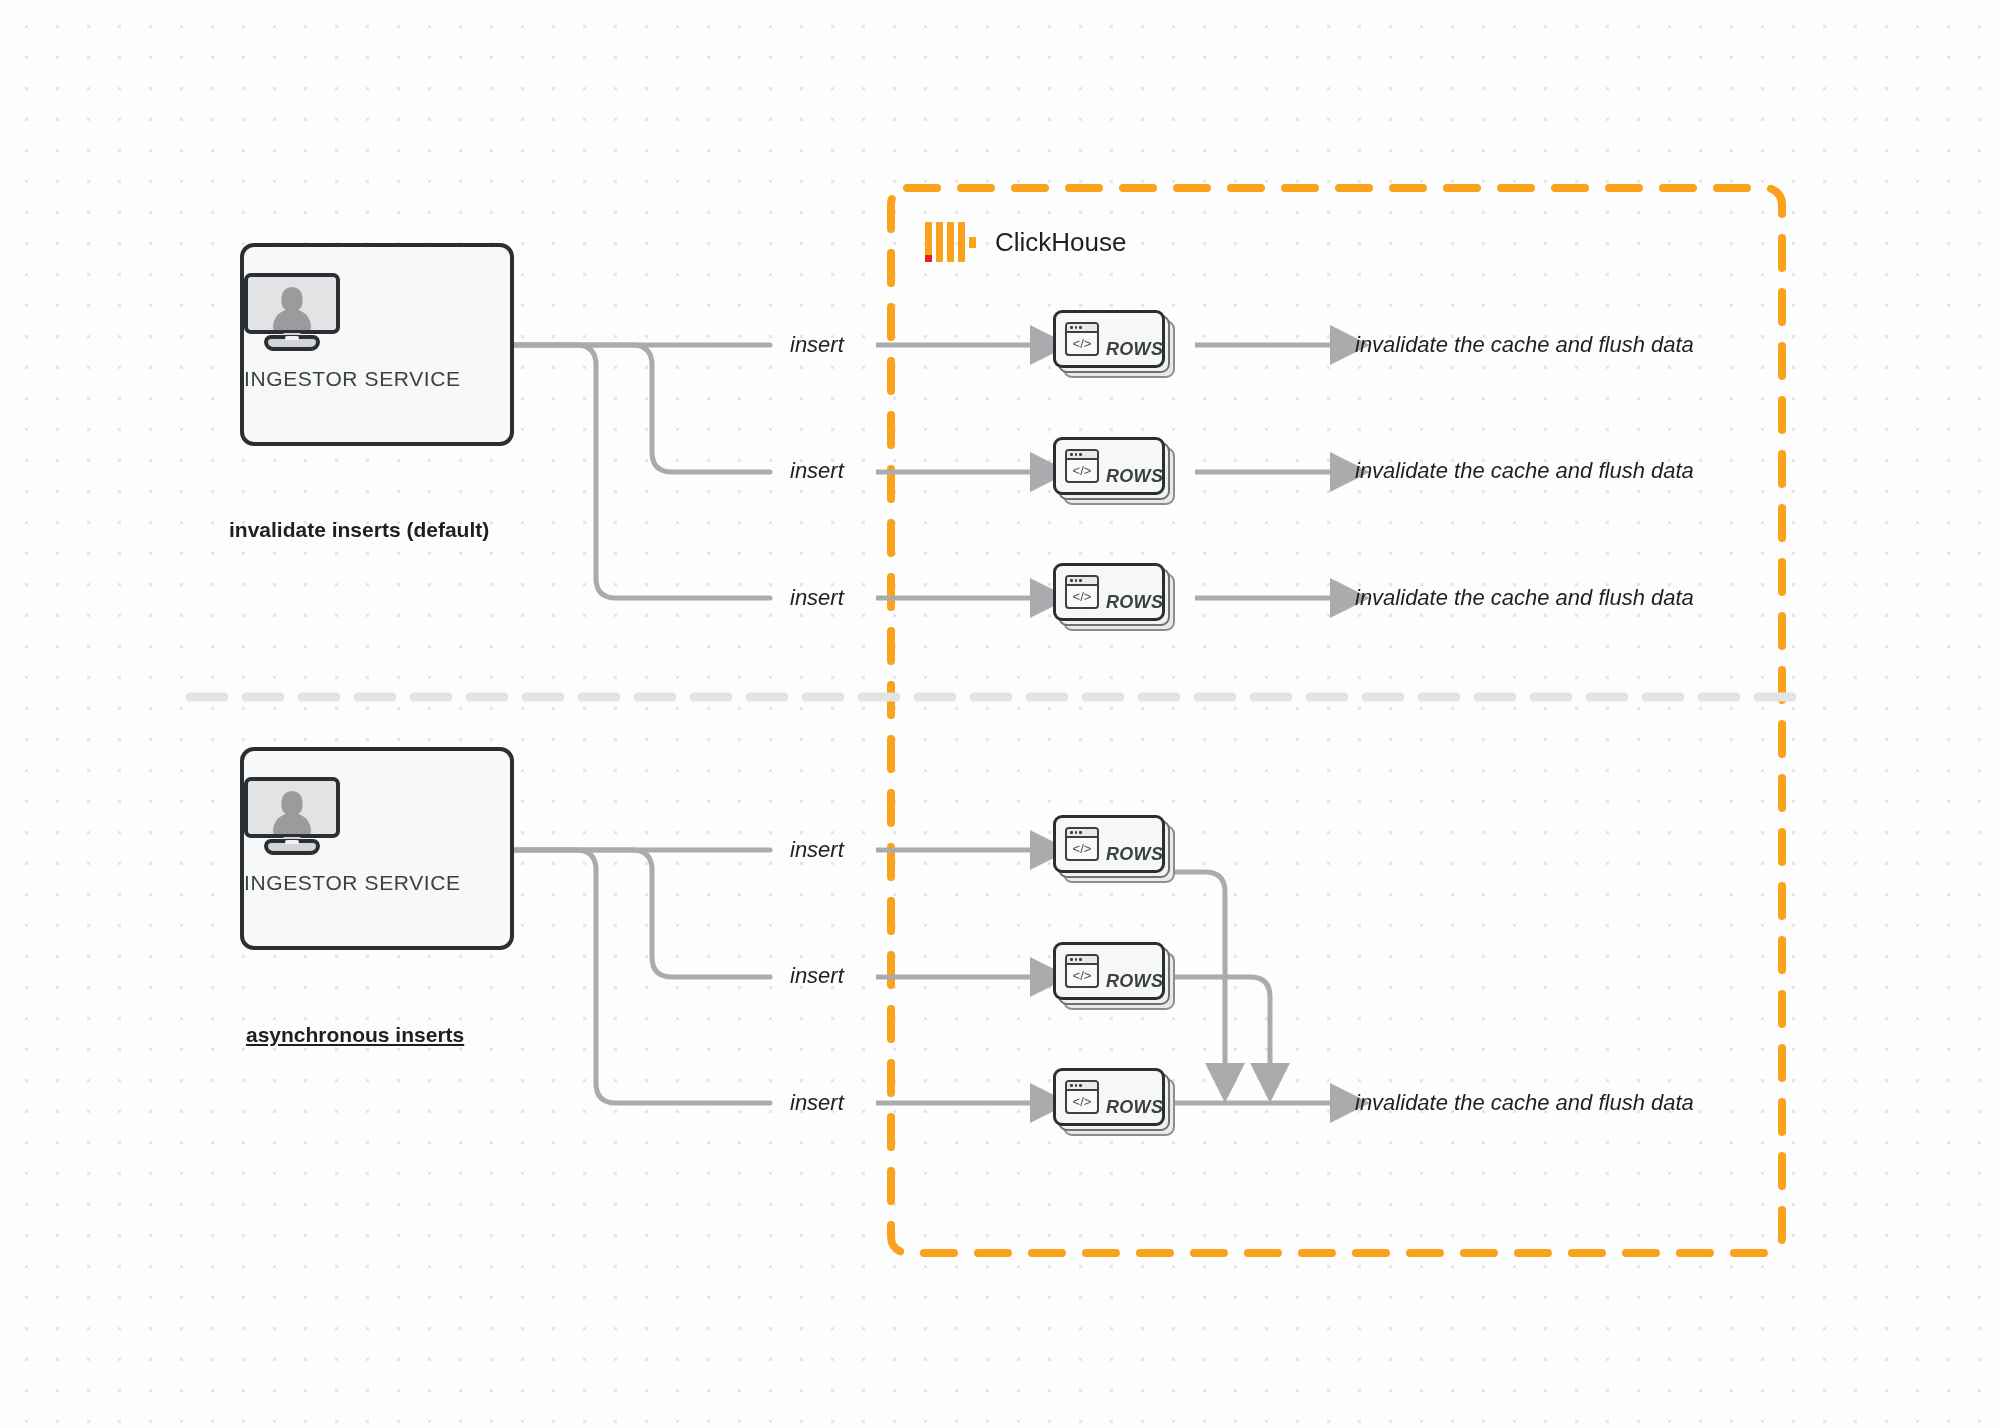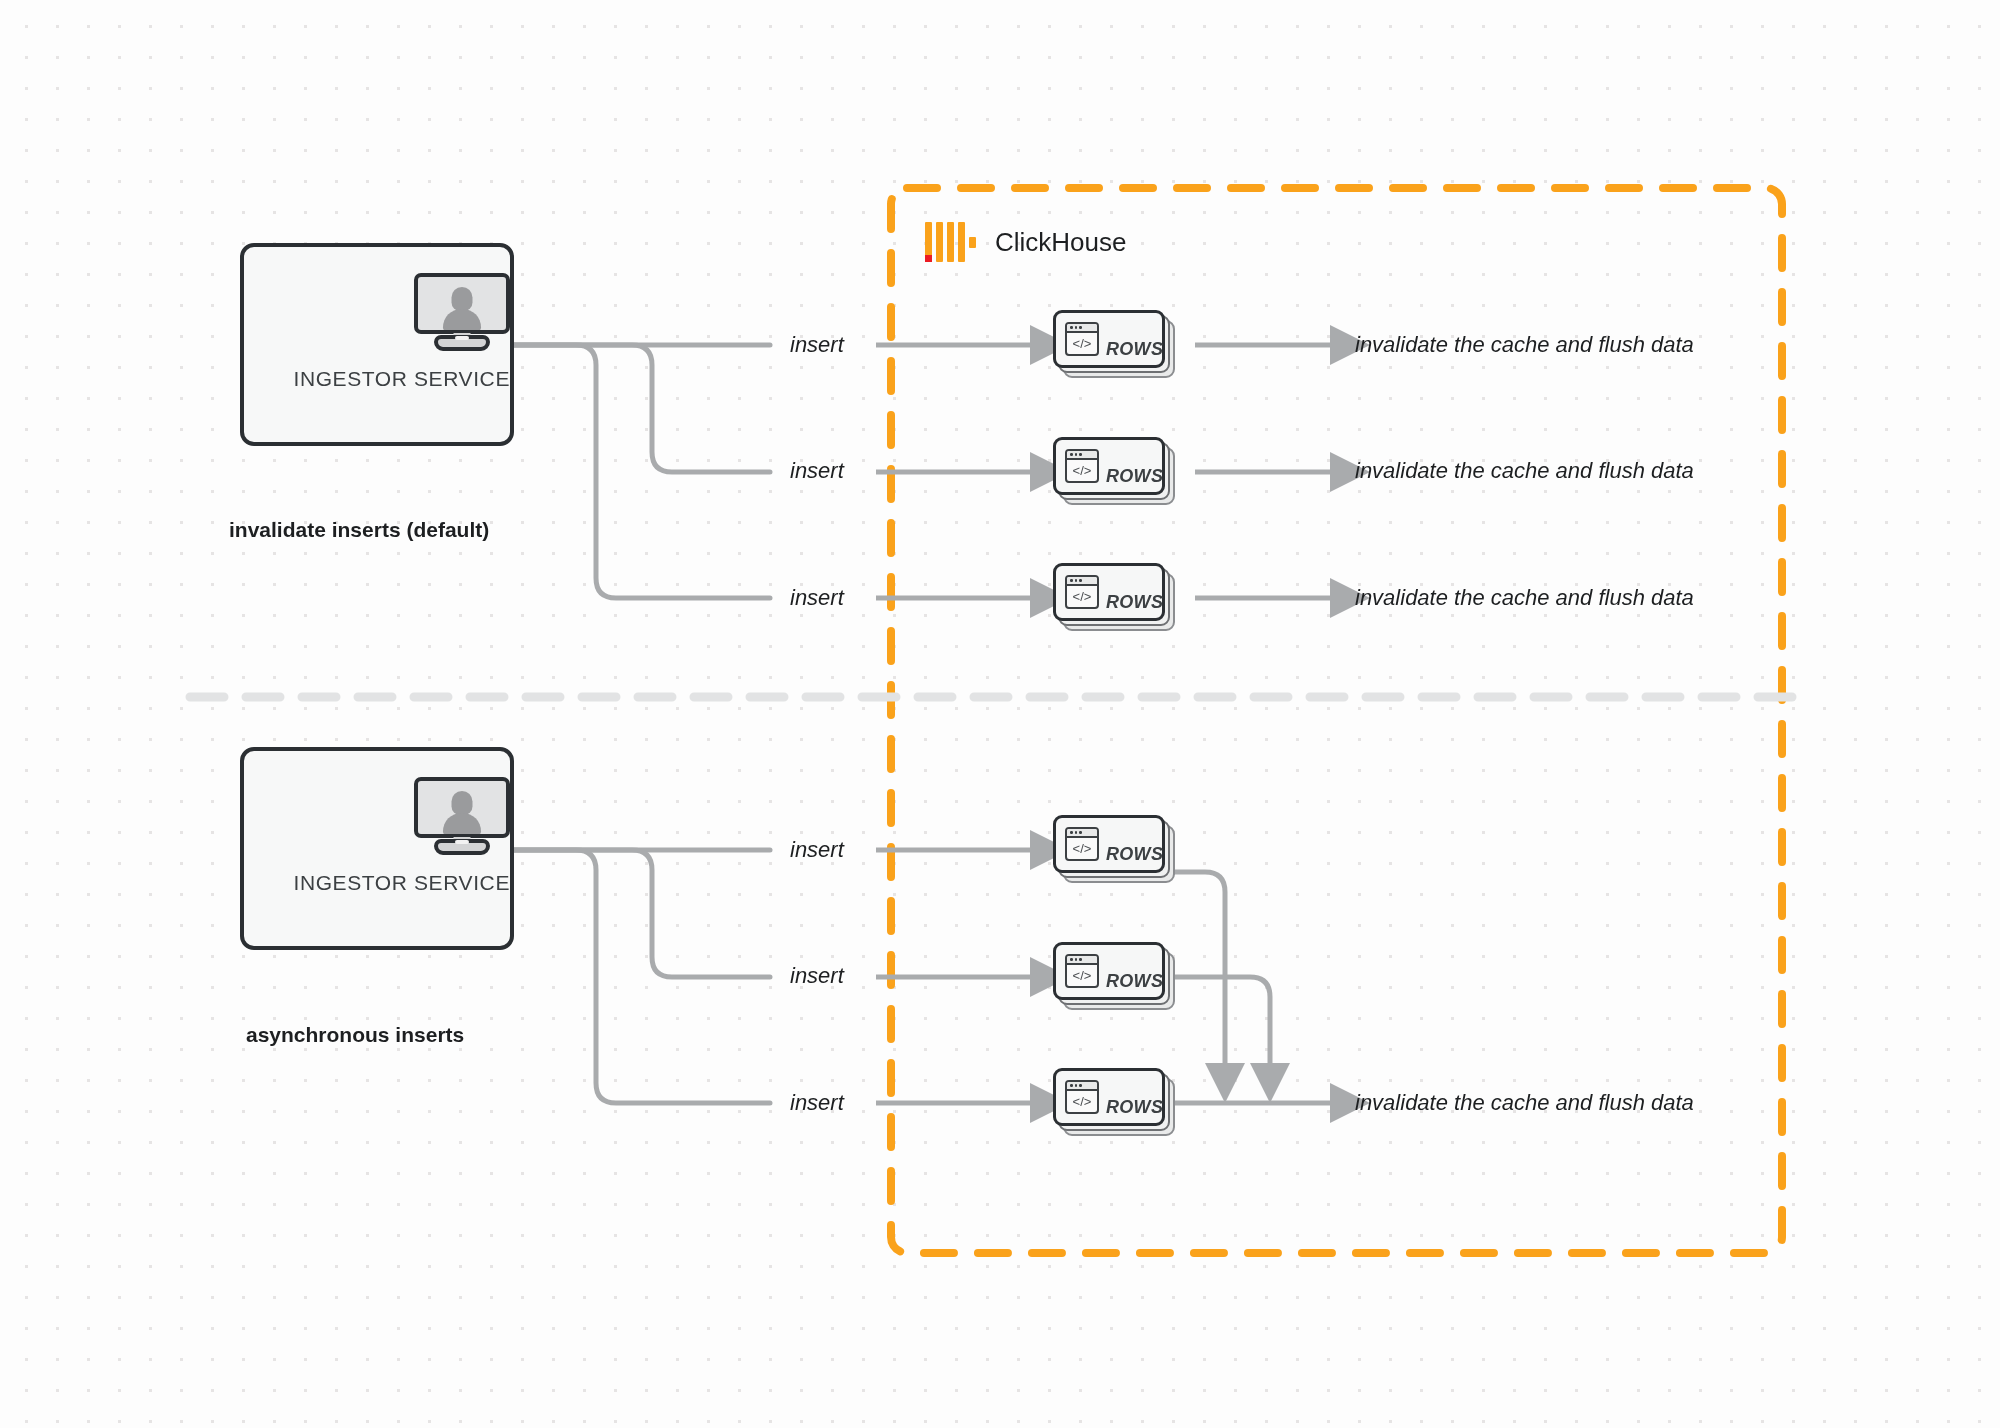--- a/index.html
+++ b/index.html
@@ -30,21 +30,21 @@
   .node-service {
     position: absolute;
     width: 274px;
     height: 203px;
     border: 4px solid #2b2f33;
     border-radius: 14px;
     background: #f7f8f8;
     box-sizing: border-box;
     display: flex;
     flex-direction: column;
-    align-items: flex-end;
+    align-items: flex-start;
     justify-content: flex-start;
   }
   .monitor {
     position: relative;
     width: 96px;
     height: 78px;
     margin-top: 26px;
   }
   .monitor-screen {
     position: absolute;
@@ -411,21 +411,21 @@
         <div class="monitor-person-head"></div>
         <div class="monitor-person-body"></div>
       </div>
       <div class="monitor-neck"></div>
       <div class="monitor-notch"></div>
       <div class="monitor-base"></div>
     </div>
     <div class="node-service-label">INGESTOR SERVICE</div>
   </div>
 
-  <div class="section-caption" style="left:246px; top:1023px;">asynchronous inserts</div>
+  <div class="section-caption" style="left:246px; top:1023px;text-decoration:underline;">asynchronous inserts</div>
 
   <div class="flow-label" style="left:790px; top:837px;">insert</div>
   <div class="flow-label" style="left:790px; top:963px;">insert</div>
   <div class="flow-label" style="left:790px; top:1090px;">insert</div>
 
   <div class="rows-card" style="left:1053px; top:815px;">
     <div class="shadow-b"></div>
     <div class="shadow-a"></div>
     <div class="face">
       <div class="win-icon">

